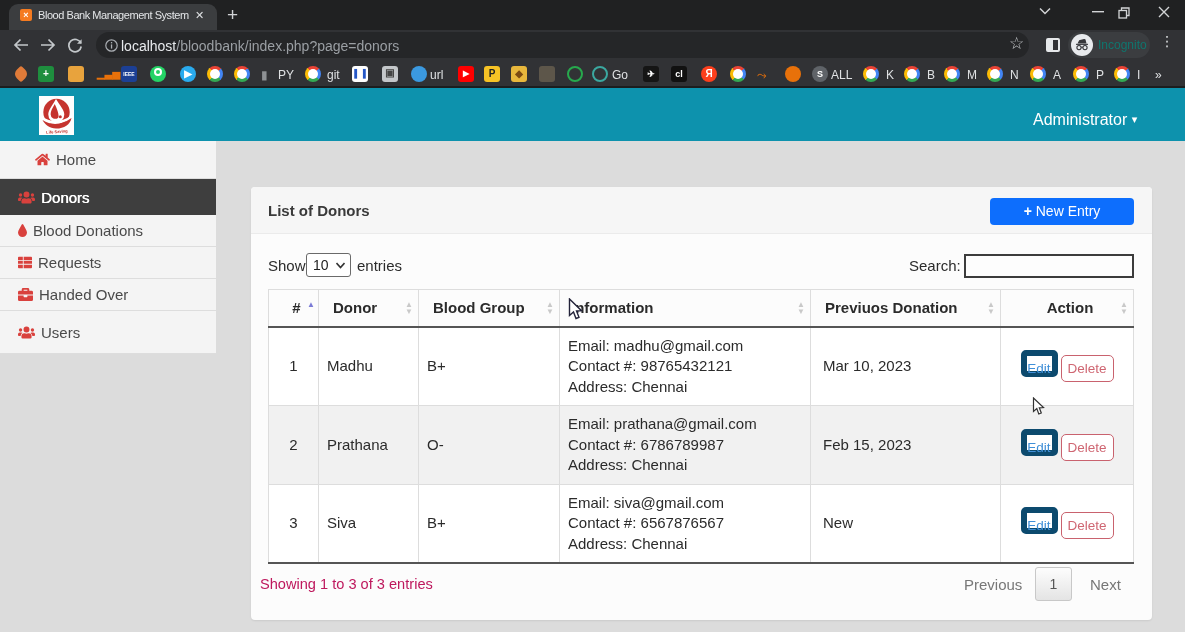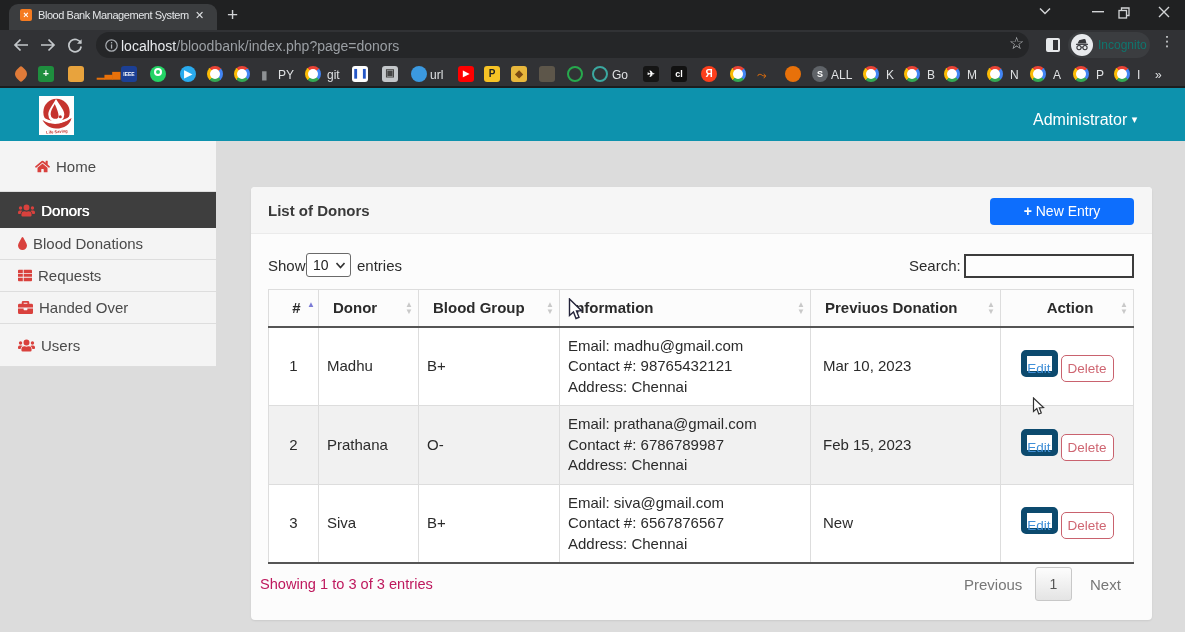--- a/index.html
+++ b/index.html
@@ -33,21 +33,21 @@
 .gball { background: conic-gradient(from -45deg, #ea4335 0deg 90deg, #4285f4 90deg 180deg, #34a853 180deg 270deg, #fbbc05 270deg 360deg); border-radius:50%; position:absolute; top:66px; width:16px; height:16px; }
 .gball::after { content:""; position:absolute; left:3px; top:3px; width:10px; height:10px; background:#fff; border-radius:50%; }
 
 
 #appheader { left:0; top:88px; width:1185px; height:53px; background:#0d92ad; }
 #logobox { left:39px; top:96px; width:35px; height:39px; background:#fdfdfd; }
 #adminwrap { left:1033px; top:111px; color:#fff; font-size:16px; }
 
 #sidebar { left:0; top:141px; width:216px; }
 .sbitem { position:relative; display:flex; align-items:center; width:216px; height:32px; background:#f4f4f4; border-bottom:1px solid #dddddd; color:#4a4a4a; font-size:15px; padding-left:18px; }
-.sbitem.first { height:51px;padding-left:35px; }
+.sbitem.first { height:38px;padding-left:35px; }
 .sbitem.active { background:#3e3e3e; color:#fff; border-bottom:none; height:36px; text-shadow:0.5px 0 0 #fff; }
 .sbicon { margin-right:6px; height:15px; flex:none; }
 
 #card { left:251px; top:187px; width:901px; height:433px; background:#fcfcfc; border-radius:4px; box-shadow:0 1px 2px rgba(0,0,0,0.08); }
 #cardheader { left:251px; top:187px; width:901px; height:47px; background:#f6f6f6; border-radius:4px 4px 0 0; border-bottom:1px solid #ebebeb; }
 #cardtitle { left:268px; top:202px; font-size:15px; font-weight:bold; color:#3a3a3a; }
 #newentry { left:990px; top:198px; width:144px; height:27px; background:#0d6efd; border-radius:4px; color:#fff; font-size:14px; text-align:center; line-height:26px; }
 
 #showrow { left:268px; top:257px; font-size:15px; color:#2b2b2b; }
 #lenselect { left:306px; top:253px; width:45px; height:24px; border:1px solid #6a6a6a; border-radius:3px; background:#fff; font-size:14px; color:#222; padding-left:6px; line-height:22px; }

